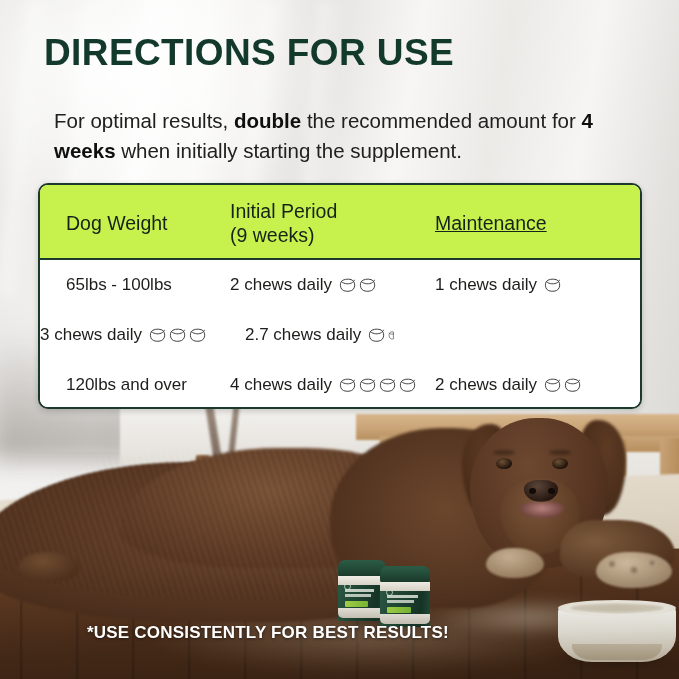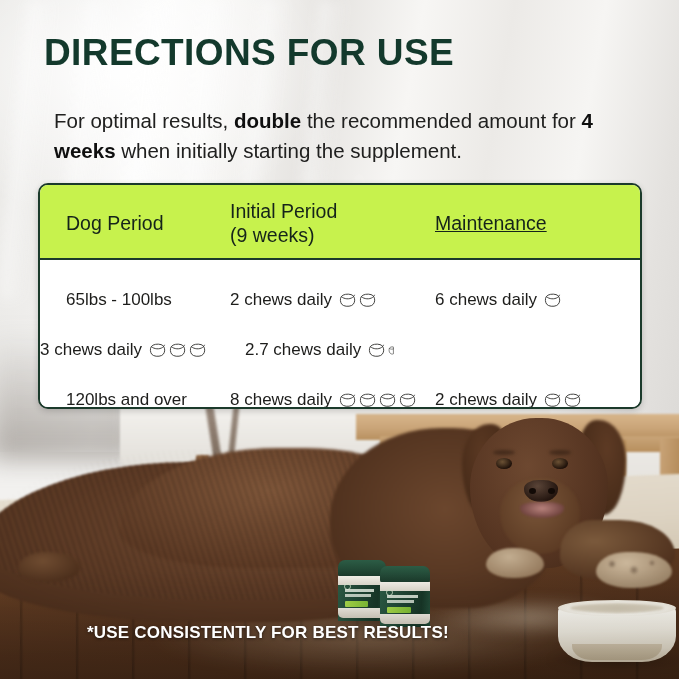--- a/index.html
+++ b/index.html
@@ -389,21 +389,21 @@
   }
   .th {
     display:flex; align-items:center;
     font-size:19.5px; line-height:24px; color:#15231a; font-weight:normal;
     padding-top:2px;
   }
   .th.c1 { width:190px; padding-left:26px; }
   .th.c2 { width:205px; }
   .th.c3 { width:205px;text-decoration:underline; }
 
-  .trow { display:flex; align-items:flex-end; height:50px; background:#fff; }
+  .trow { display:flex; align-items:center; height:50px; background:#fff; }
   .td { display:flex; align-items:center; font-size:17px; color:#1d1d1b; }
   .td.c1 { width:190px; padding-left:26px; }
   .td.c2 { width:205px; }
   .td.c3 { width:205px; }
   .chews { display:inline-flex; align-items:center; gap:3px; margin-left:7px; }
 
   .chew-ico { display:block; }
 
   
   .footnote {
@@ -507,21 +507,21 @@
 
     <div class="title">DIRECTIONS FOR USE</div>
 
     <div class="subtitle">
       <span>For optimal results, </span><b>double</b><span> the recommended amount for </span><b>4 weeks</b><span> when initially starting the supplement.</span>
     </div>
 
     <div class="table-card">
       <div class="thead">
         <div class="th c1">
-          <span>Dog Period</span>
+          <span>Dog Weight</span>
         </div>
         <div class="th c2">
           <div>
             <div>Initial Period</div>
             <div>(9 weeks)</div>
           </div>
         </div>
         <div class="th c3">
           <div>
             <div>Maintenance</div>
@@ -539,21 +539,21 @@
                   <path d="M12.0 1.6 C8.8 0.6 4.0 1.2 2.3 3.6 C0.9 5.6 1.2 9.3 2.7 11.2 C4.5 13.5 9.6 13.9 12.6 12.5 C15.4 11.2 16.2 7.6 15.4 5.2 C14.8 3.3 13.6 2.1 12.0 1.6 Z" fill="#ffffff" stroke="#3a3a38" stroke-width="0.95" stroke-linejoin="round"></path>
                   <path d="M2.5 3.8 C5.2 6.2 10.4 6.6 13.6 4.4 C14.6 3.7 15.2 2.9 15.4 2.2" fill="none" stroke="#3a3a38" stroke-width="0.95" stroke-linecap="round"></path>
                 </svg>
                 <svg viewBox="0 0 17 15" width="17" height="15" class="chew-ico">
                   <path d="M12.0 1.6 C8.8 0.6 4.0 1.2 2.3 3.6 C0.9 5.6 1.2 9.3 2.7 11.2 C4.5 13.5 9.6 13.9 12.6 12.5 C15.4 11.2 16.2 7.6 15.4 5.2 C14.8 3.3 13.6 2.1 12.0 1.6 Z" fill="#ffffff" stroke="#3a3a38" stroke-width="0.95" stroke-linejoin="round"></path>
                   <path d="M2.5 3.8 C5.2 6.2 10.4 6.6 13.6 4.4 C14.6 3.7 15.2 2.9 15.4 2.2" fill="none" stroke="#3a3a38" stroke-width="0.95" stroke-linecap="round"></path>
                 </svg>
               </span>
             </div>
             <div class="td c3">
-              <span>6 chews daily</span>
+              <span>1 chews daily</span>
               <span class="chews">
                 <svg viewBox="0 0 17 15" width="17" height="15" class="chew-ico">
                   <path d="M12.0 1.6 C8.8 0.6 4.0 1.2 2.3 3.6 C0.9 5.6 1.2 9.3 2.7 11.2 C4.5 13.5 9.6 13.9 12.6 12.5 C15.4 11.2 16.2 7.6 15.4 5.2 C14.8 3.3 13.6 2.1 12.0 1.6 Z" fill="#ffffff" stroke="#3a3a38" stroke-width="0.95" stroke-linejoin="round"></path>
                   <path d="M2.5 3.8 C5.2 6.2 10.4 6.6 13.6 4.4 C14.6 3.7 15.2 2.9 15.4 2.2" fill="none" stroke="#3a3a38" stroke-width="0.95" stroke-linecap="round"></path>
                 </svg>
               </span>
             </div>
           </div>
           <div class="trow">
             <div class="td c2">
@@ -583,21 +583,21 @@
                 <svg viewBox="0 0 17 15" width="11" height="15" class="chew-ico">
                   <path d="M8.3 2.0 C5.6 1.3 2.6 2.4 2.0 4.6 C1.4 6.6 1.6 9.4 2.9 11.2 C4.2 13.0 7.0 13.5 8.4 12.6 Z" fill="#ffffff" stroke="#3a3a38" stroke-width="0.95" stroke-linejoin="round"></path>
                   <path d="M2.2 4.4 C4.0 5.6 6.6 5.8 8.4 5.0" fill="none" stroke="#3a3a38" stroke-width="0.95" stroke-linecap="round"></path>
                 </svg>
               </span>
             </div>
           </div>
           <div class="trow">
             <div class="td c1">120lbs and over</div>
             <div class="td c2">
-              <span>8 chews daily</span>
+              <span>4 chews daily</span>
               <span class="chews">
                 <svg viewBox="0 0 17 15" width="17" height="15" class="chew-ico">
                   <path d="M12.0 1.6 C8.8 0.6 4.0 1.2 2.3 3.6 C0.9 5.6 1.2 9.3 2.7 11.2 C4.5 13.5 9.6 13.9 12.6 12.5 C15.4 11.2 16.2 7.6 15.4 5.2 C14.8 3.3 13.6 2.1 12.0 1.6 Z" fill="#ffffff" stroke="#3a3a38" stroke-width="0.95" stroke-linejoin="round"></path>
                   <path d="M2.5 3.8 C5.2 6.2 10.4 6.6 13.6 4.4 C14.6 3.7 15.2 2.9 15.4 2.2" fill="none" stroke="#3a3a38" stroke-width="0.95" stroke-linecap="round"></path>
                 </svg>
                 <svg viewBox="0 0 17 15" width="17" height="15" class="chew-ico">
                   <path d="M12.0 1.6 C8.8 0.6 4.0 1.2 2.3 3.6 C0.9 5.6 1.2 9.3 2.7 11.2 C4.5 13.5 9.6 13.9 12.6 12.5 C15.4 11.2 16.2 7.6 15.4 5.2 C14.8 3.3 13.6 2.1 12.0 1.6 Z" fill="#ffffff" stroke="#3a3a38" stroke-width="0.95" stroke-linejoin="round"></path>
                   <path d="M2.5 3.8 C5.2 6.2 10.4 6.6 13.6 4.4 C14.6 3.7 15.2 2.9 15.4 2.2" fill="none" stroke="#3a3a38" stroke-width="0.95" stroke-linecap="round"></path>
                 </svg>
                 <svg viewBox="0 0 17 15" width="17" height="15" class="chew-ico">

